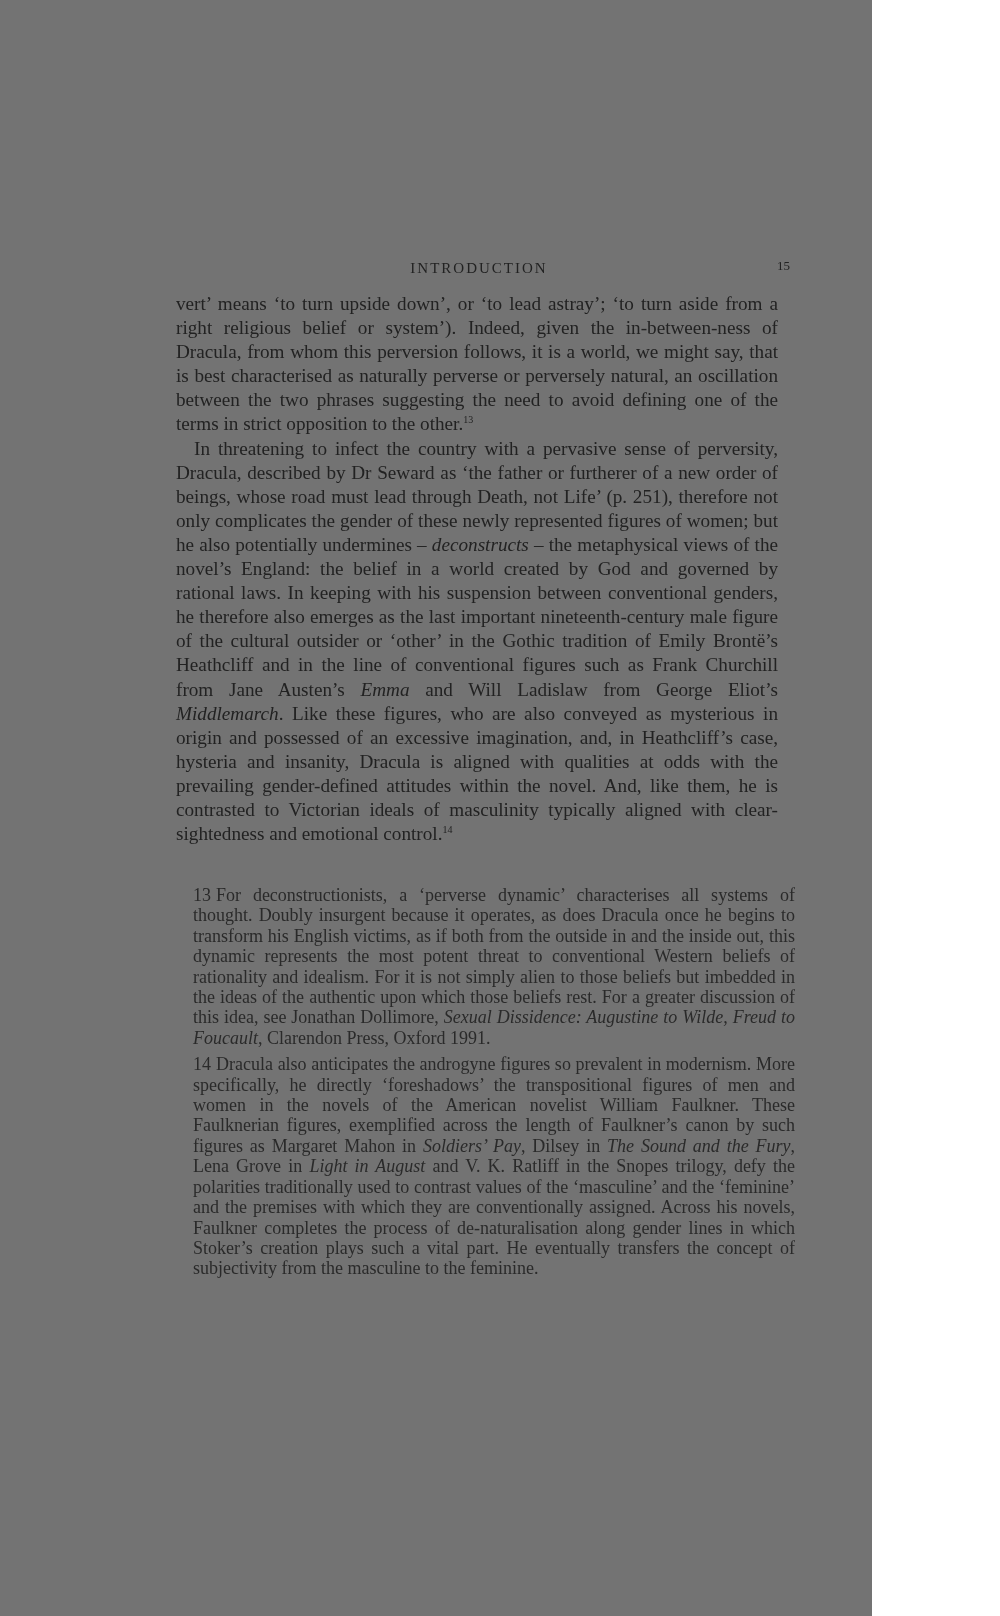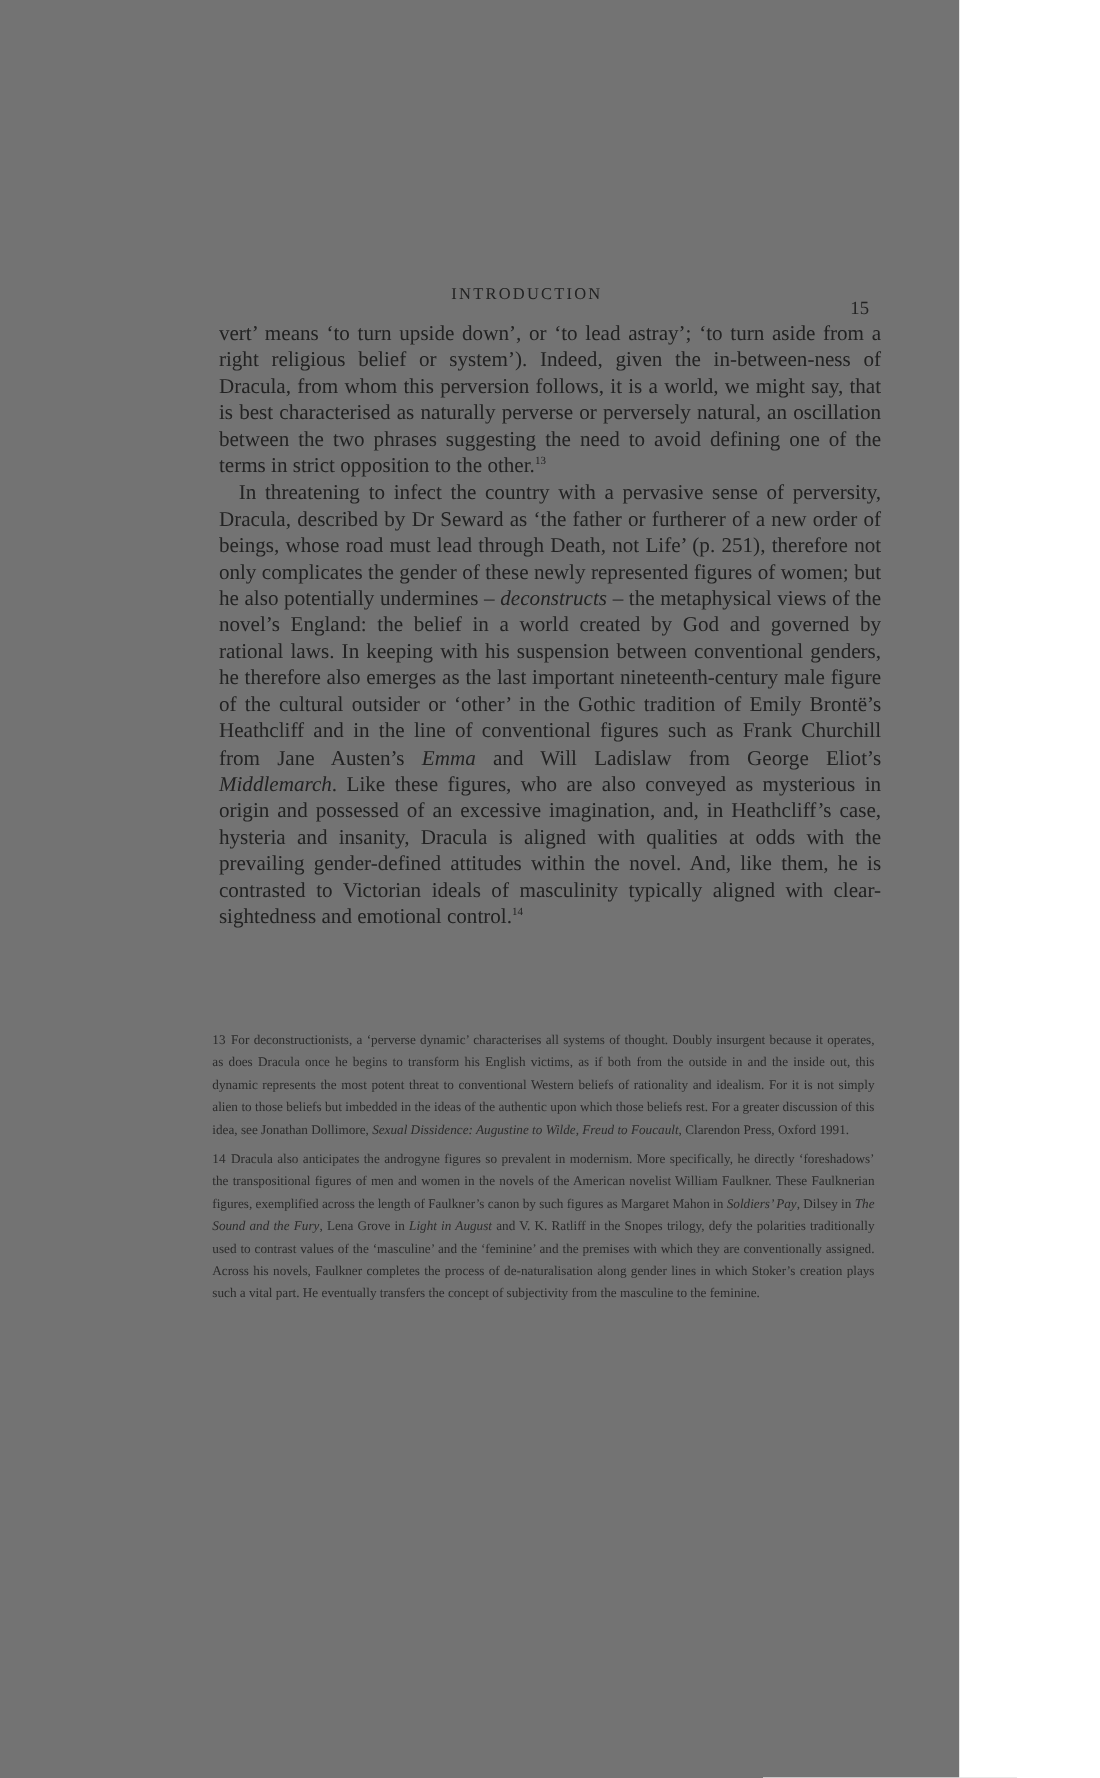--- a/index.html
+++ b/index.html
@@ -7,32 +7,32 @@
     .page { position: absolute; left: 0; top: 0; width: 872px; height: 1616px; background: #737373; }
     .running-head {
       position: absolute; left: 194px; top: 258px; width: 600px; height: 24px;
       font-family: "Liberation Serif", serif; color: #222;
     }
     .running-title {
       position: absolute; left: 0; width: 570px; text-align: center;
       font-size: 15px; letter-spacing: 2px; top: 2px;
     }
     .page-number {
-      position: absolute; right: 4px; top: 12px; font-size: 17px;
+      position: absolute; right: 4px; top: 0; font-size: 13px;
     }
     .body-text {
-      position: absolute; left: 199px; top: 292px; width: 602px;
+      position: absolute; left: 176px; top: 292px; width: 602px;
       font-family: "Liberation Serif", serif; font-size: 19.2px; line-height: 24.1px;
       color: #222; text-align: justify;
     }
     .body-text p { margin: 0; }
     .body-text p.indent { text-indent: 18px; }
     .footnotes {
-      position: absolute; left: 193px; top: 935px; width: 602px;
-      font-family: "Liberation Serif", serif; font-size: 12px; line-height: 20.4px;
+      position: absolute; left: 193px; top: 885px; width: 602px;
+      font-family: "Liberation Serif", serif; font-size: 18px; line-height: 20.4px;
       color: #2a2a2a; text-align: justify;
     }
     .footnotes p { margin: 0 0 6px 0; }
     .fn-num { margin-right: 5px; }
     sup { font-size: 10px; line-height: 0; vertical-align: 7px; }
     i { }
   </style>
 </head>
 <body>
 

